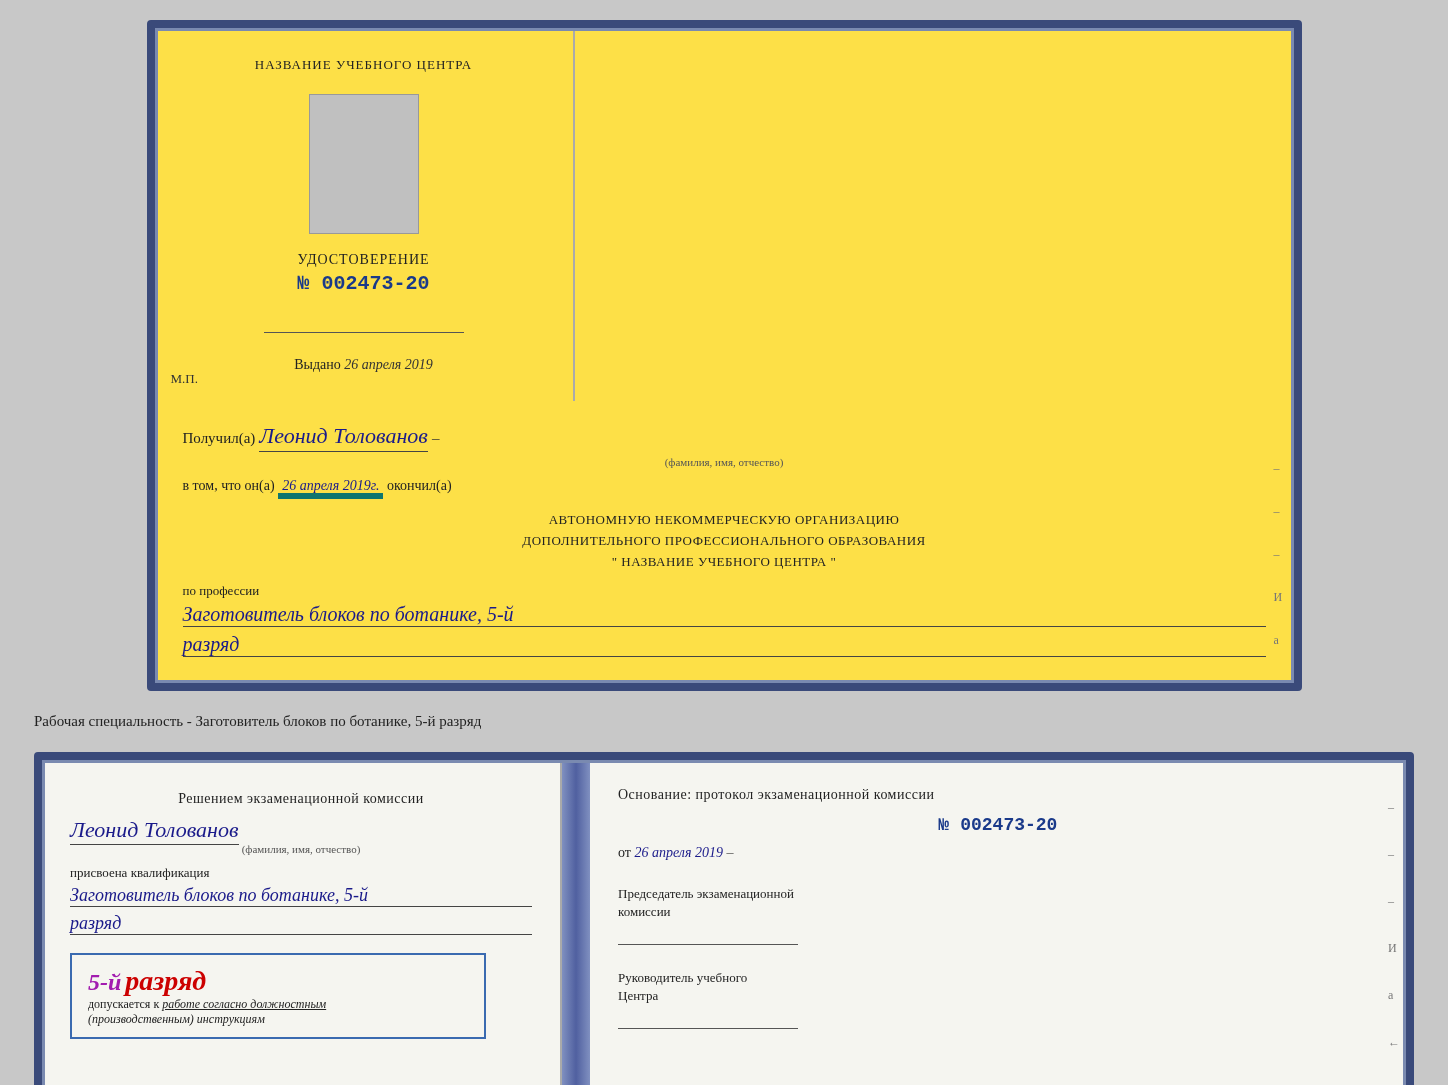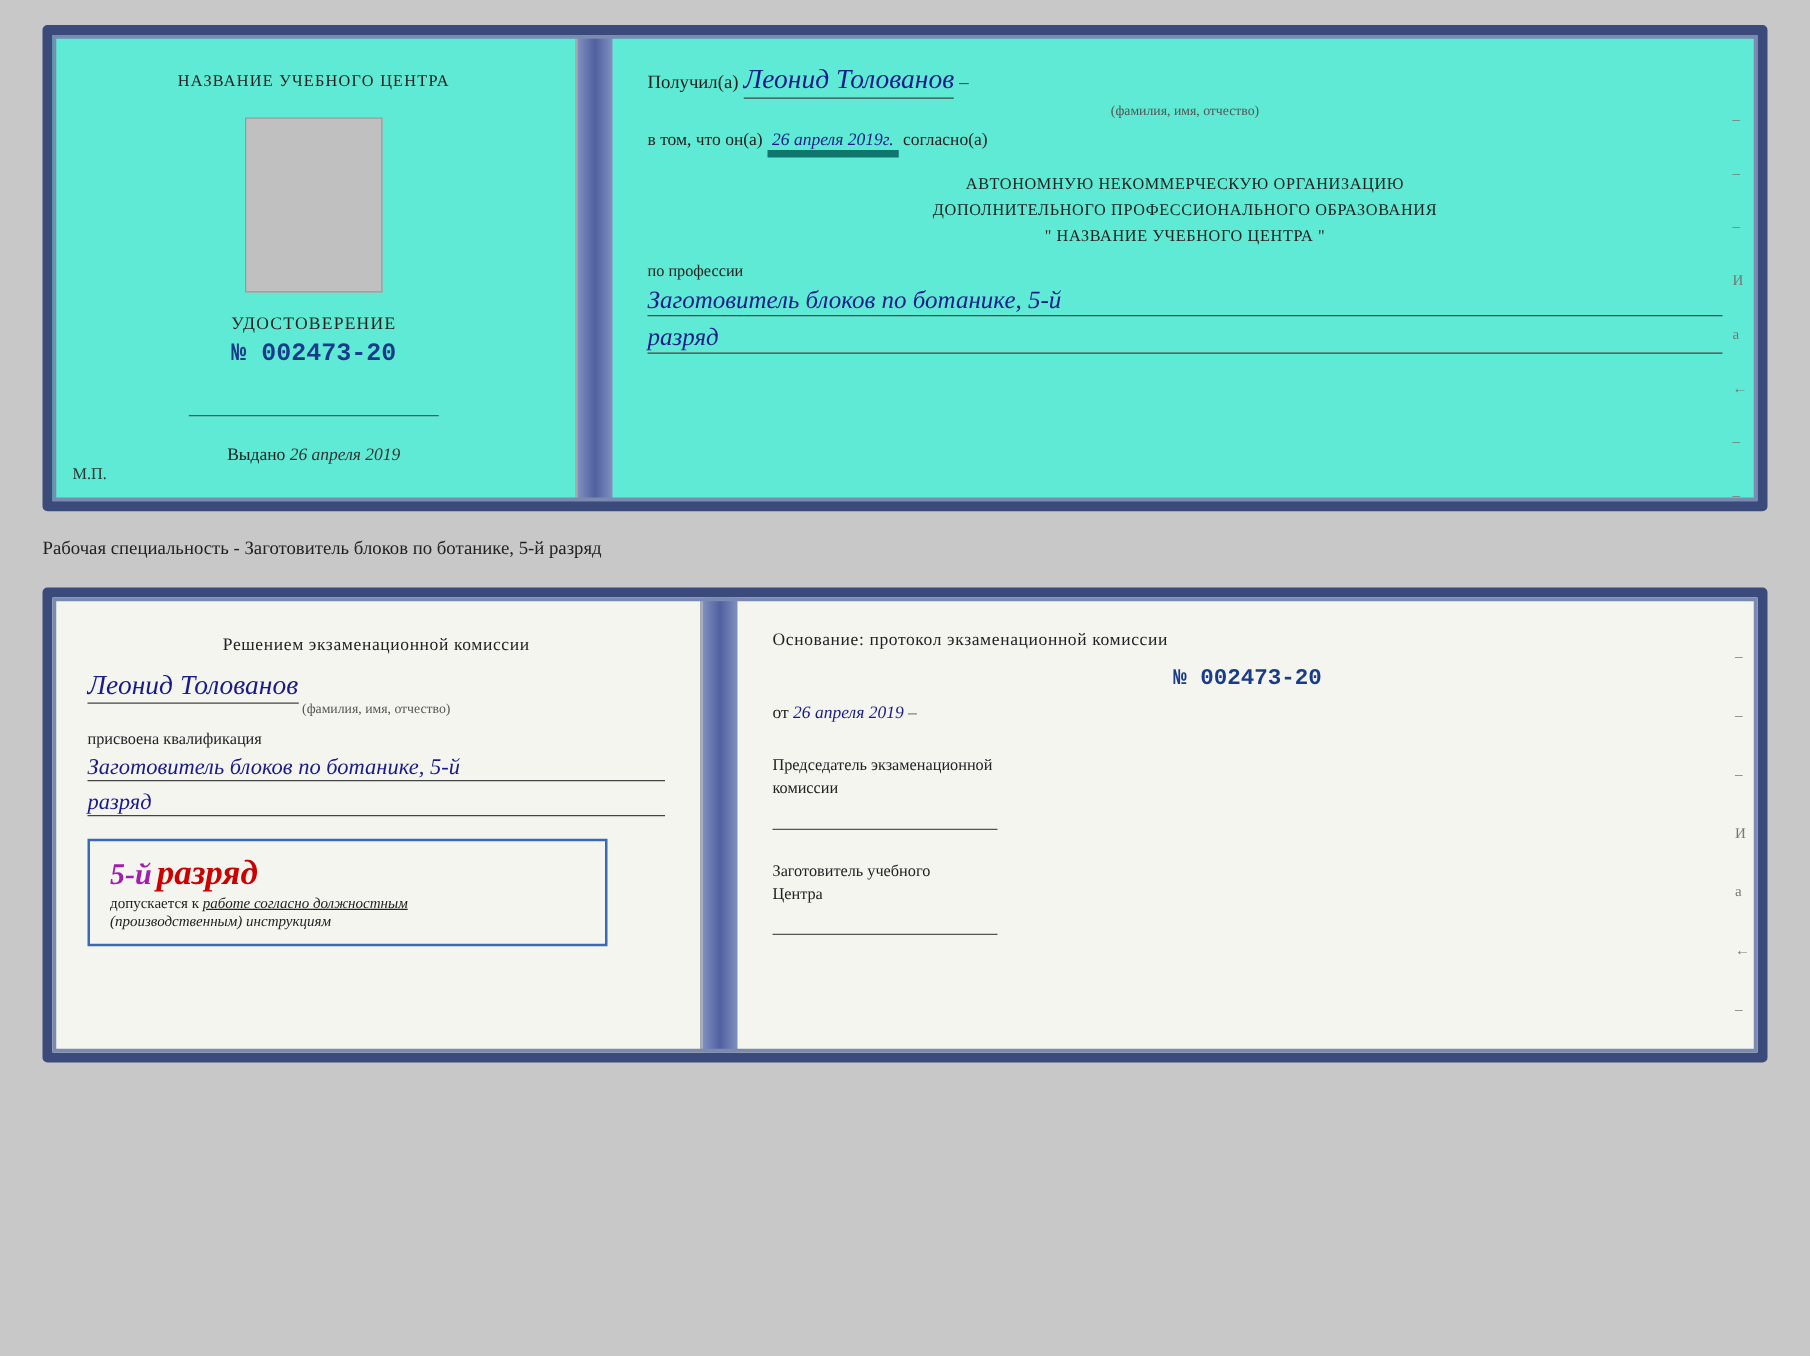--- a/index.html
+++ b/index.html
@@ -18,25 +18,26 @@
     .label-row {
       width: 1380px;
       font-size: 15px;
       color: #222;
       text-align: left;
       padding: 4px 0;
     }
 
     
     .cert-card {
-      width: 1380px;
-      background: #5eead4;
+      width: 1155px;
+      background: #fde047;
       border: 8px solid #3a4a7a;
       border-radius: 4px;
       display: flex;
+      flex-direction: column;
       position: relative;
       overflow: hidden;
     }
 
     .cert-card::before {
       content: '';
       position: absolute;
       top: 0; left: 0; right: 0; bottom: 0;
       border: 3px solid #7a8ab0;
       pointer-events: none;
@@ -389,21 +390,21 @@
     <div class="received-line">
       <span style="font-size:15px;">Получил(а)</span>
       <span class="handwritten-name">Леонид Толованов</span>
       <span style="font-size:15px;color:#333;">–</span>
     </div>
     <span class="field-hint">(фамилия, имя, отчество)</span>
 
     <div class="date-line">
       <span>в том, что он(а)</span>
       <span class="handwritten-date">26 апреля 2019г.</span>
-      <span class="finished-label">согласно(а)</span>
+      <span class="finished-label">окончил(а)</span>
     </div>
 
     <div class="org-block">
       <div>АВТОНОМНУЮ НЕКОММЕРЧЕСКУЮ ОРГАНИЗАЦИЮ</div>
       <div>ДОПОЛНИТЕЛЬНОГО ПРОФЕССИОНАЛЬНОГО ОБРАЗОВАНИЯ</div>
       <div>"   НАЗВАНИЕ УЧЕБНОГО ЦЕНТРА   "</div>
     </div>
 
     <div class="profession-label">по профессии</div>
     <span class="handwritten-profession">Заготовитель блоков по ботанике, 5-й</span>
@@ -470,21 +471,21 @@
     <div class="signature-block">
       <div class="signature-label">
         <span>Председатель экзаменационной</span><br>
         <span>комиссии</span>
       </div>
       <div class="signature-line"></div>
     </div>
 
     <div class="signature-block">
       <div class="signature-label">
-        <span>Заготовитель учебного</span><br>
+        <span>Руководитель учебного</span><br>
         <span>Центра</span>
       </div>
       <div class="signature-line"></div>
     </div>
 
     <div class="right-side-marks">
       <span style="font-size:12px;color:#777;">–</span>
       <span style="font-size:12px;color:#777;">–</span>
       <span style="font-size:12px;color:#777;">–</span>
       <span style="font-size:12px;color:#777;">И</span>

